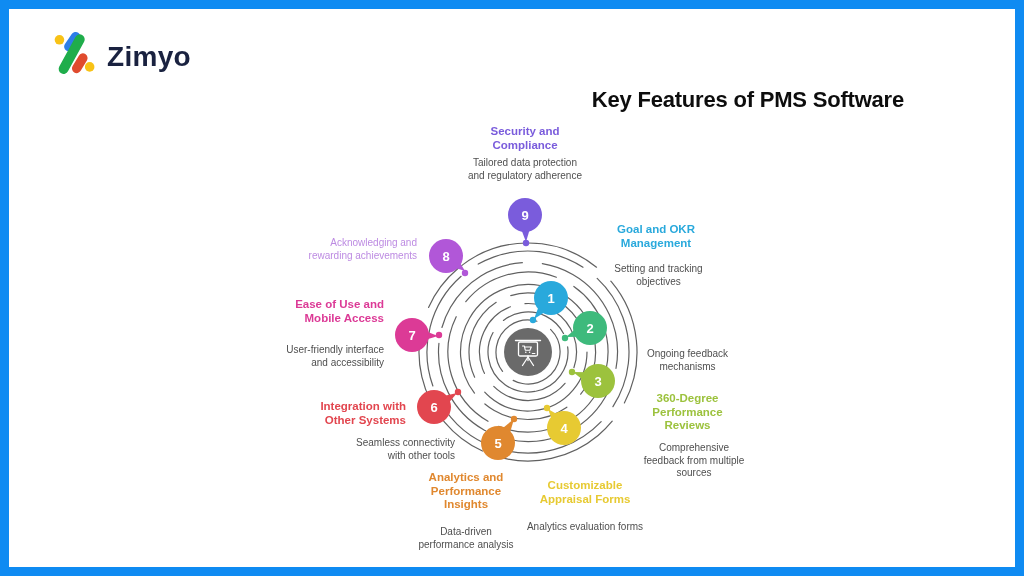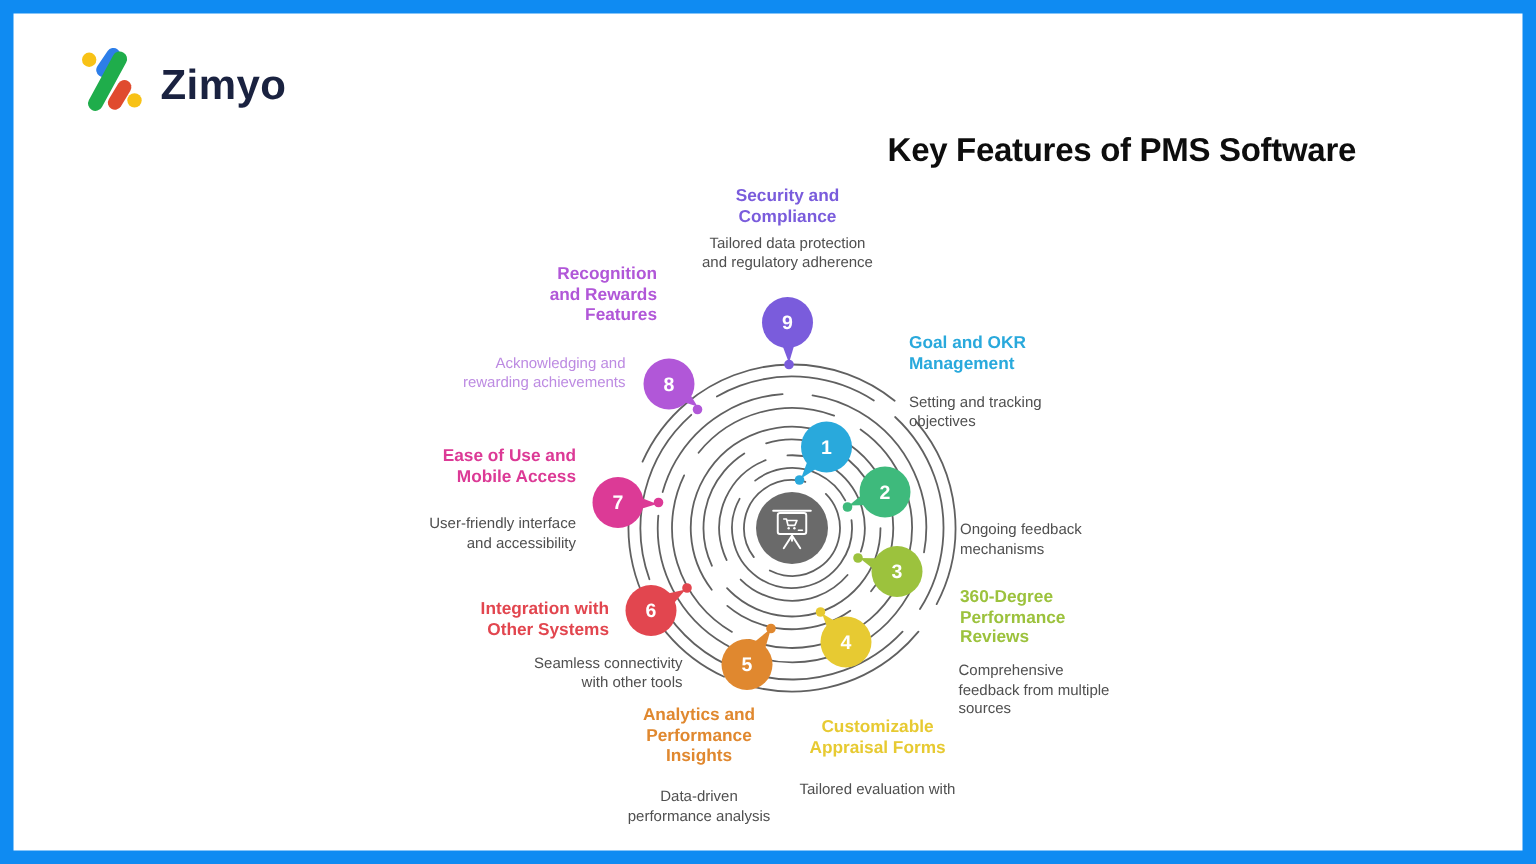--- a/index.html
+++ b/index.html
@@ -20,21 +20,21 @@
   }
   .diagram-svg { position:absolute; left:0; top:0; width:1024px; height:576px; z-index:2; }
   .feat-title {
     position:absolute; font-size:11.5px; font-weight:bold; line-height:1.18;
     white-space:pre-line; z-index:6;
   }
   .feat-desc {
     position:absolute; font-size:10px; line-height:1.25;
     white-space:pre-line; z-index:6;
   }
-  .ta-c { text-align:center; } .ta-r { text-align:right; } .ta-l { text-align:left; }
+  .ta-c { text-align:center; } .ta-r { text-align:right; } .ta-l { text-align:center; }
   .node-num { font-size:13px; font-weight:bold; fill:#ffffff; text-anchor:middle;
     font-family:"Liberation Sans", sans-serif; }
 </style>
 </head>
 <body>
 
 <div class="frame">
   <div class="border-overlay" style="border-color: rgb(15, 139, 242);"></div>
 
   <div class="logo">
@@ -147,41 +147,38 @@
 
   <div class="feat-title ta-l" style="left: 640px; top: 392px; width: 95px; color: rgb(156, 194, 61);">360-Degree
 Performance
 Reviews</div>
   <div class="feat-desc ta-l" style="left: 639px; top: 442px; width: 110px; color: rgb(79, 79, 79);">Comprehensive
 feedback from multiple
 sources</div>
 
   <div class="feat-title ta-c" style="left: 520px; top: 479px; width: 130px; color: rgb(231, 202, 50);">Customizable
 Appraisal Forms</div>
-  <div class="feat-desc ta-c" style="left: 517px; top: 521px; width: 136px; color: rgb(79, 79, 79);">Tailored evaluation with</div>
+  <div class="feat-desc ta-c" style="left: 517px; top: 521px; width: 136px; color: rgb(79, 79, 79);">Analytics evaluation forms</div>
 
   <div class="feat-title ta-c" style="left: 411px; top: 471px; width: 110px; color: rgb(224, 136, 47);">Analytics and
 Performance
 Insights</div>
   <div class="feat-desc ta-c" style="left: 413px; top: 526px; width: 106px; color: rgb(79, 79, 79);">Data-driven
 performance analysis</div>
 
   <div class="feat-title ta-r" style="left: 296px; top: 400px; width: 110px; color: rgb(226, 70, 79);">Integration with
 Other Systems</div>
   <div class="feat-desc ta-r" style="left: 308px; top: 437px; width: 105px; color: rgb(79, 79, 79); margin-left: 42px;">Seamless connectivity
 with other tools</div>
 
   <div class="feat-title ta-r" style="left: 279px; top: 298px; width: 105px; color: rgb(220, 58, 150);">Ease of Use and
 Mobile Access</div>
   <div class="feat-desc ta-r" style="left: 279px; top: 344px; width: 105px; color: rgb(79, 79, 79);">User-friendly interface
 and accessibility</div>
 
-  <div class="feat-title ta-r" style="left: 346px; top: 177px; width: 92px; color: rgb(177, 87, 216);">Recognition
-and Rewards
-Features</div>
   <div class="feat-desc ta-r" style="left: 305px; top: 237px; width: 112px; color: rgb(189, 139, 226);">Acknowledging and
 rewarding achievements</div>
 
   <div class="feat-title ta-c" style="left: 470px; top: 125px; width: 110px; color: rgb(122, 92, 220);">Security and
 Compliance</div>
   <div class="feat-desc ta-c" style="left: 459px; top: 157px; width: 132px; color: rgb(79, 79, 79);">Tailored data protection
 and regulatory adherence</div>
 </div>
 
 </body></html>

